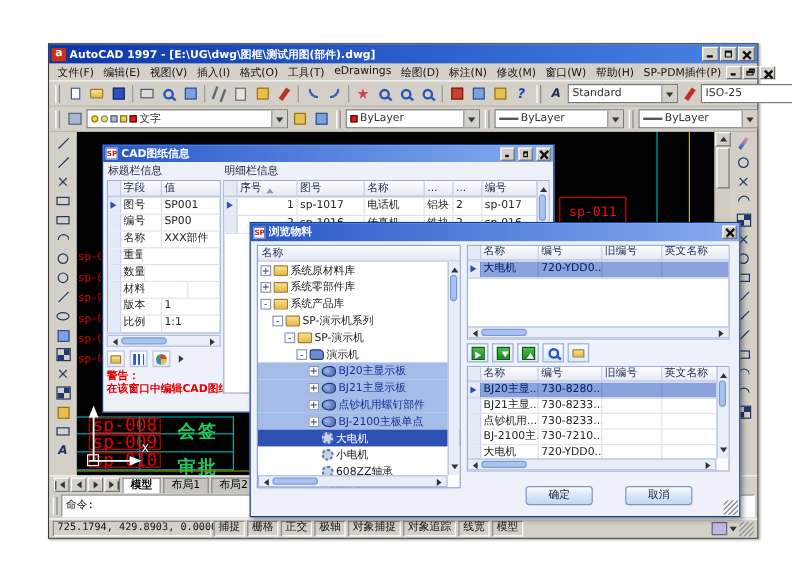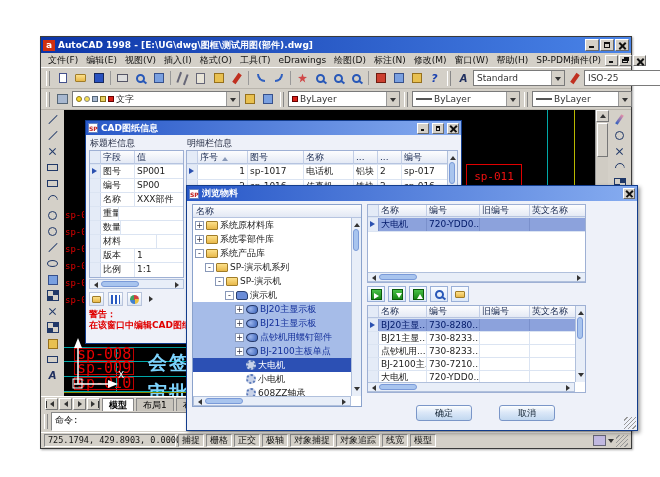--- a/index.html
+++ b/index.html
@@ -72,21 +72,21 @@
 .tri-u2{width:0;height:0;border:3px solid transparent;border-bottom:4px solid #333;margin-bottom:3px}
 .tri-d2{width:0;height:0;border:3px solid transparent;border-top:4px solid #333;margin-top:3px}
 .tri-l2{width:0;height:0;border:3px solid transparent;border-right:4px solid #333;margin-right:3px}
 .tri-r2{width:0;height:0;border:3px solid transparent;border-left:4px solid #333;margin-left:3px}
 .sthumb{position:absolute;left:1px;top:13px;width:11px;height:34px;background:#d4d0c8;border:1px solid;border-color:#fff #777 #777 #fff}
 .redfrag{position:absolute;left:1px;width:19px;overflow:hidden;color:#e00000;font-size:9px;white-space:nowrap;font-family:"DejaVu Sans Mono",monospace}
 .spbox{position:absolute;left:402px;top:54px;width:56px;height:24px;border:1px solid #e00000;color:#f01010;font-size:11px;display:flex;align-items:center;justify-content:center;font-family:"DejaVu Sans Mono",monospace}
 .vline{position:absolute;width:1px}
 .hline{position:absolute;height:1px}
 .rlab{position:absolute;color:#e80000;font-size:15px;font-family:"DejaVu Sans Mono",monospace;border:1px solid #c00000;padding:0 2px;line-height:11px}
-.big-red{position:absolute;color:#7dd3fc;font-size:19px;font-weight:bold;letter-spacing:2px}
+.big-red{position:absolute;color:#22c55e;font-size:15px;font-weight:bold;letter-spacing:2px}
 .botline{position:absolute;left:0;right:0;height:1px;background:#8a8a00}
 
 .tabsrow{height:15px;background:#d4d0c8;display:flex;align-items:flex-end;padding-left:3px;font-size:9px;border-top:1px solid #fff}
 .navb{width:13px;height:12px;background:#d4d0c8;border:1px solid;border-color:#fff #777 #777 #fff;display:flex;align-items:center;justify-content:center;margin:0 0 1px 1px}
 .bar{width:1px;height:7px;background:#333}
 .tab{padding:0 6px;height:13px;line-height:12px;background:#c8c4bc;border:1px solid #888;border-bottom:none;margin-left:2px;white-space:nowrap}
 .tab.active{background:#fff;font-weight:bold}
 .cmdrow{height:21px;background:#d4d0c8;display:flex;align-items:stretch;padding:1px 2px;gap:2px}
 .cgrip{width:4px;border-left:1px solid #fff;border-right:1px solid #888;margin:2px 1px}
 .cmdbox{flex:1;background:#fff;border:1px solid;border-color:#888 #fff #fff #888;font-size:9px;padding:1px 3px;font-family:"DejaVu Sans Mono",monospace;color:#111}
@@ -148,21 +148,21 @@
 .ucs{position:absolute;left:2px;top:228px}
 </style>
 </head>
 <body>
 
 <div class="page">
   <div class="win">
 
     <div class="tbar">
       <span class="logo">a</span>
-      <span class="ttl">AutoCAD 1998 - [E:\UG\dwg\图框\测试用图(部件).dwg]</span>
+      <span class="ttl">AutoCAD 1997 - [E:\UG\dwg\图框\测试用图(部件).dwg]</span>
       <span class="wgrp">
         <span class="wbtn ic-min"></span>
         <span class="wbtn ic-max"></span>
         <span class="wbtn ic-cls"></span>
       </span>
     </div>
 
     <div class="menubar">
       <span class="mitem">文件(F)</span>
       <span class="mitem">编辑(E)</span>
@@ -625,21 +625,21 @@
           </div>
           <div class="vs">
             <i class="tri-u2 ua"></i>
             <i class="th"></i>
           </div>
         </div>
       </div>
     </div>
   </div>
 
-  <div class="dlg" style="left:186px;top:185px;width:452px;height:246px;z-index:10">
+  <div class="dlg" style="left:208px;top:185px;width:409px;height:246px;z-index:10">
     <div class="dtitle" style="height:15px">
       <span class="dlogo">SP</span>
       <span class="dttl">浏览物料</span>
       <span class="dbtn ic-cls"></span>
     </div>
     <div style="position:relative;height:229px">
 
       <div class="tree">
         <div class="thead">名称</div>
         <div class="titem lv0">

